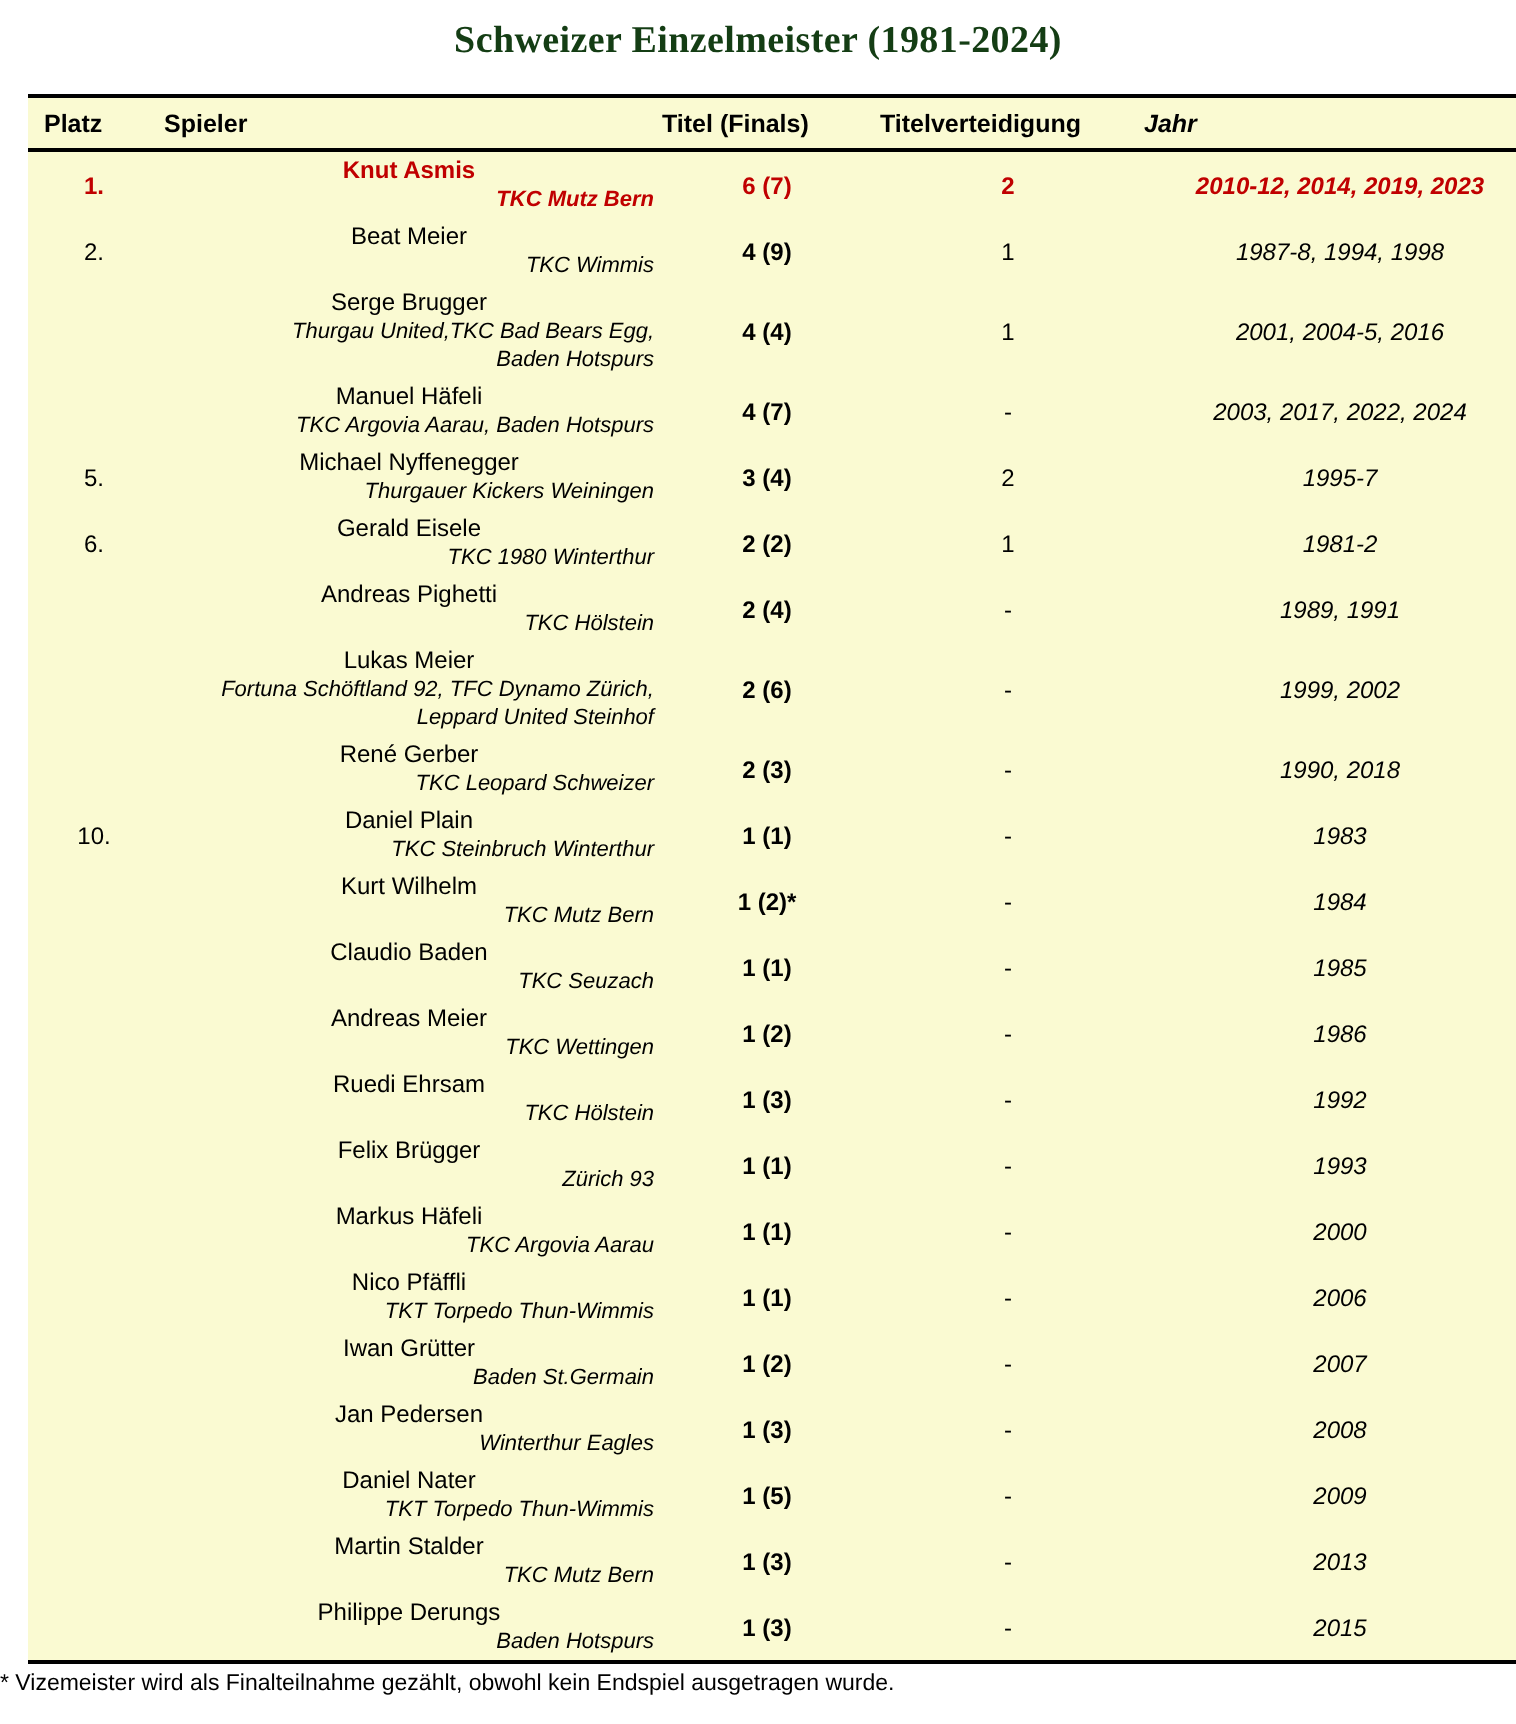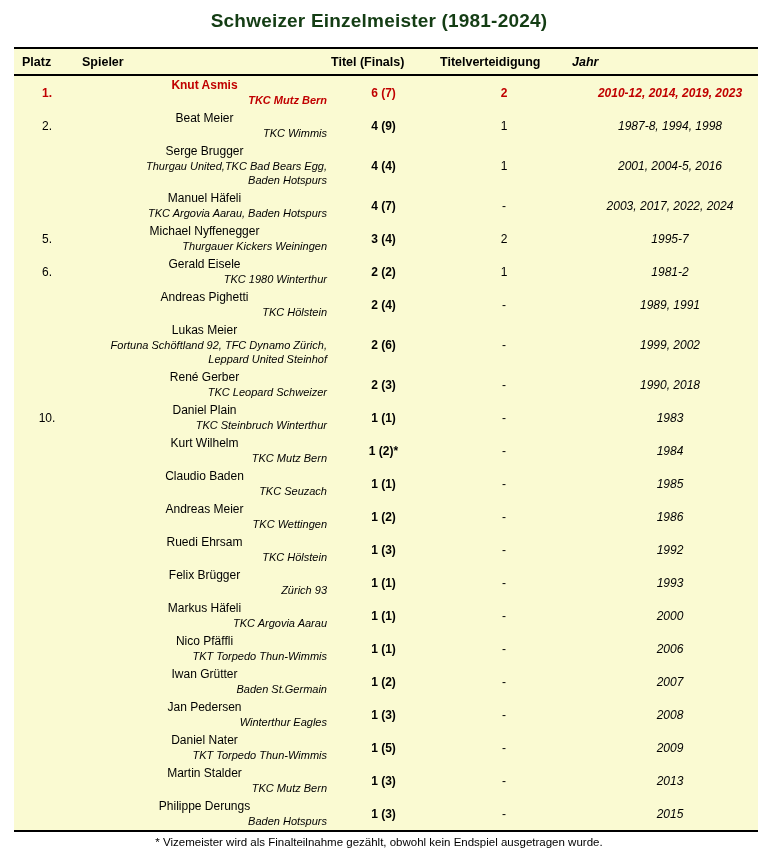--- a/index.html
+++ b/index.html
@@ -10,20 +10,21 @@
     font-family: "Liberation Sans", "DejaVu Sans", sans-serif;
     color: #000000;
   }
   .page-title {
     margin: 10px 0 0 0;
     text-align: center;
     font-size: 19px;
     font-weight: bold;
     color: var(--title-color, #143d14);
     letter-spacing: 0.2px;
+    font-family: Liberation Serif, serif;
   }
   table.champions {
     border-collapse: collapse;
     table-layout: fixed;
     width: 730px;
     margin: 15px 14px 0 14px;
     background: var(--table-bg, #fafad2);
     border-top: 2px solid #000;
     border-bottom: 2px solid #000;
   }
@@ -56,21 +57,20 @@
   .cell-titel { font-weight: bold; }
   .cell-jahr { font-style: italic; }
   tr.highlight { color: var(--highlight-color, #c00000); }
   tr.highlight .player-name,
   tr.highlight .cell-titel,
   tr.highlight .cell-tv,
   tr.highlight .cell-platz { font-weight: bold; }
   tr.highlight .player-club,
   tr.highlight .cell-jahr { font-weight: bold; }
   .footnote {
-    text-align: center;
     font-size: 11.5px;
     margin-top: 4px;
     margin-bottom: 4px;
   }
 </style>
 </head>
 <body>
 
 <div class="page">
 

